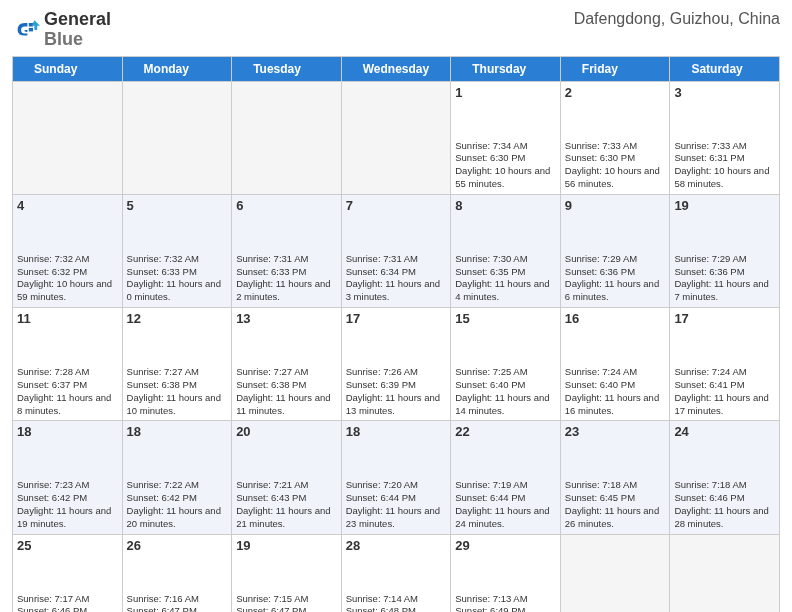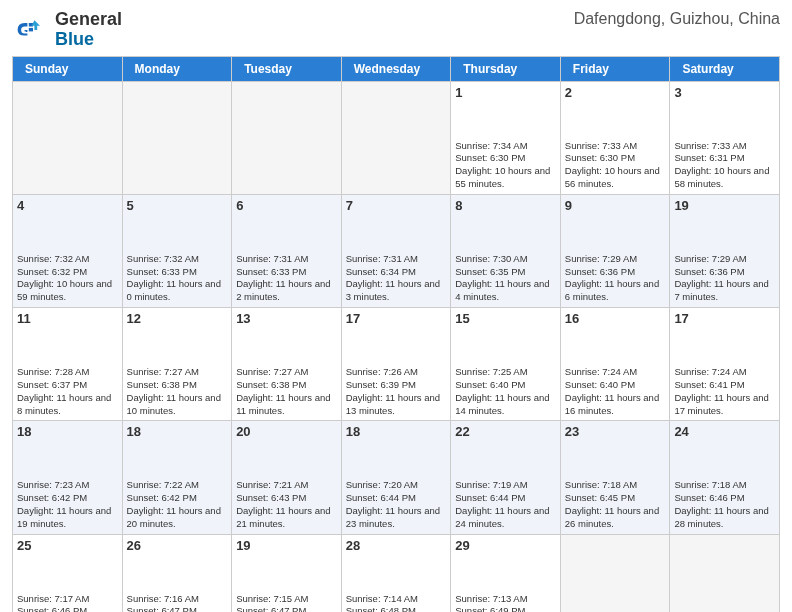--- a/index.html
+++ b/index.html
@@ -16,29 +16,29 @@
     }
     .header-row {
       display: flex;
       justify-content: space-between;
       align-items: flex-start;
       margin-bottom: 6px;
     }
     .logo {
       display: flex;
       align-items: center;
-      gap: 15px;
+      gap: 4px;
     }
     .logo-text {
       font-size: 18px;
       font-weight: bold;
       line-height: 1.1;
     }
     .logo-general { color: #333; }
-    .logo-blue { color: #0369a1; }
+    .logo-blue { color: #737373; }
     .logo-icon {
       width: 28px;
       height: 28px;
     }
     .title-area {
       text-align: right;
     }
     .month-year {
       font-size: 32px;
       font-weight: bold;
@@ -52,21 +52,21 @@
     table {
       width: 100%;
       border-collapse: collapse;
       table-layout: fixed;
     }
     th {
       background-color: #2a7fd4;
       color: #fff;
       font-size: 12px;
       font-weight: bold;
-      padding: 5px 12px;
+      padding: 5px 21px;
       text-align: left;
       border: 1px solid #ccc;
     }
     td {
       border: 1px solid #ccc;
       vertical-align: top;
       padding: 3px 4px;
       height: 82px;
       font-size: 10px;
       color: #333;

